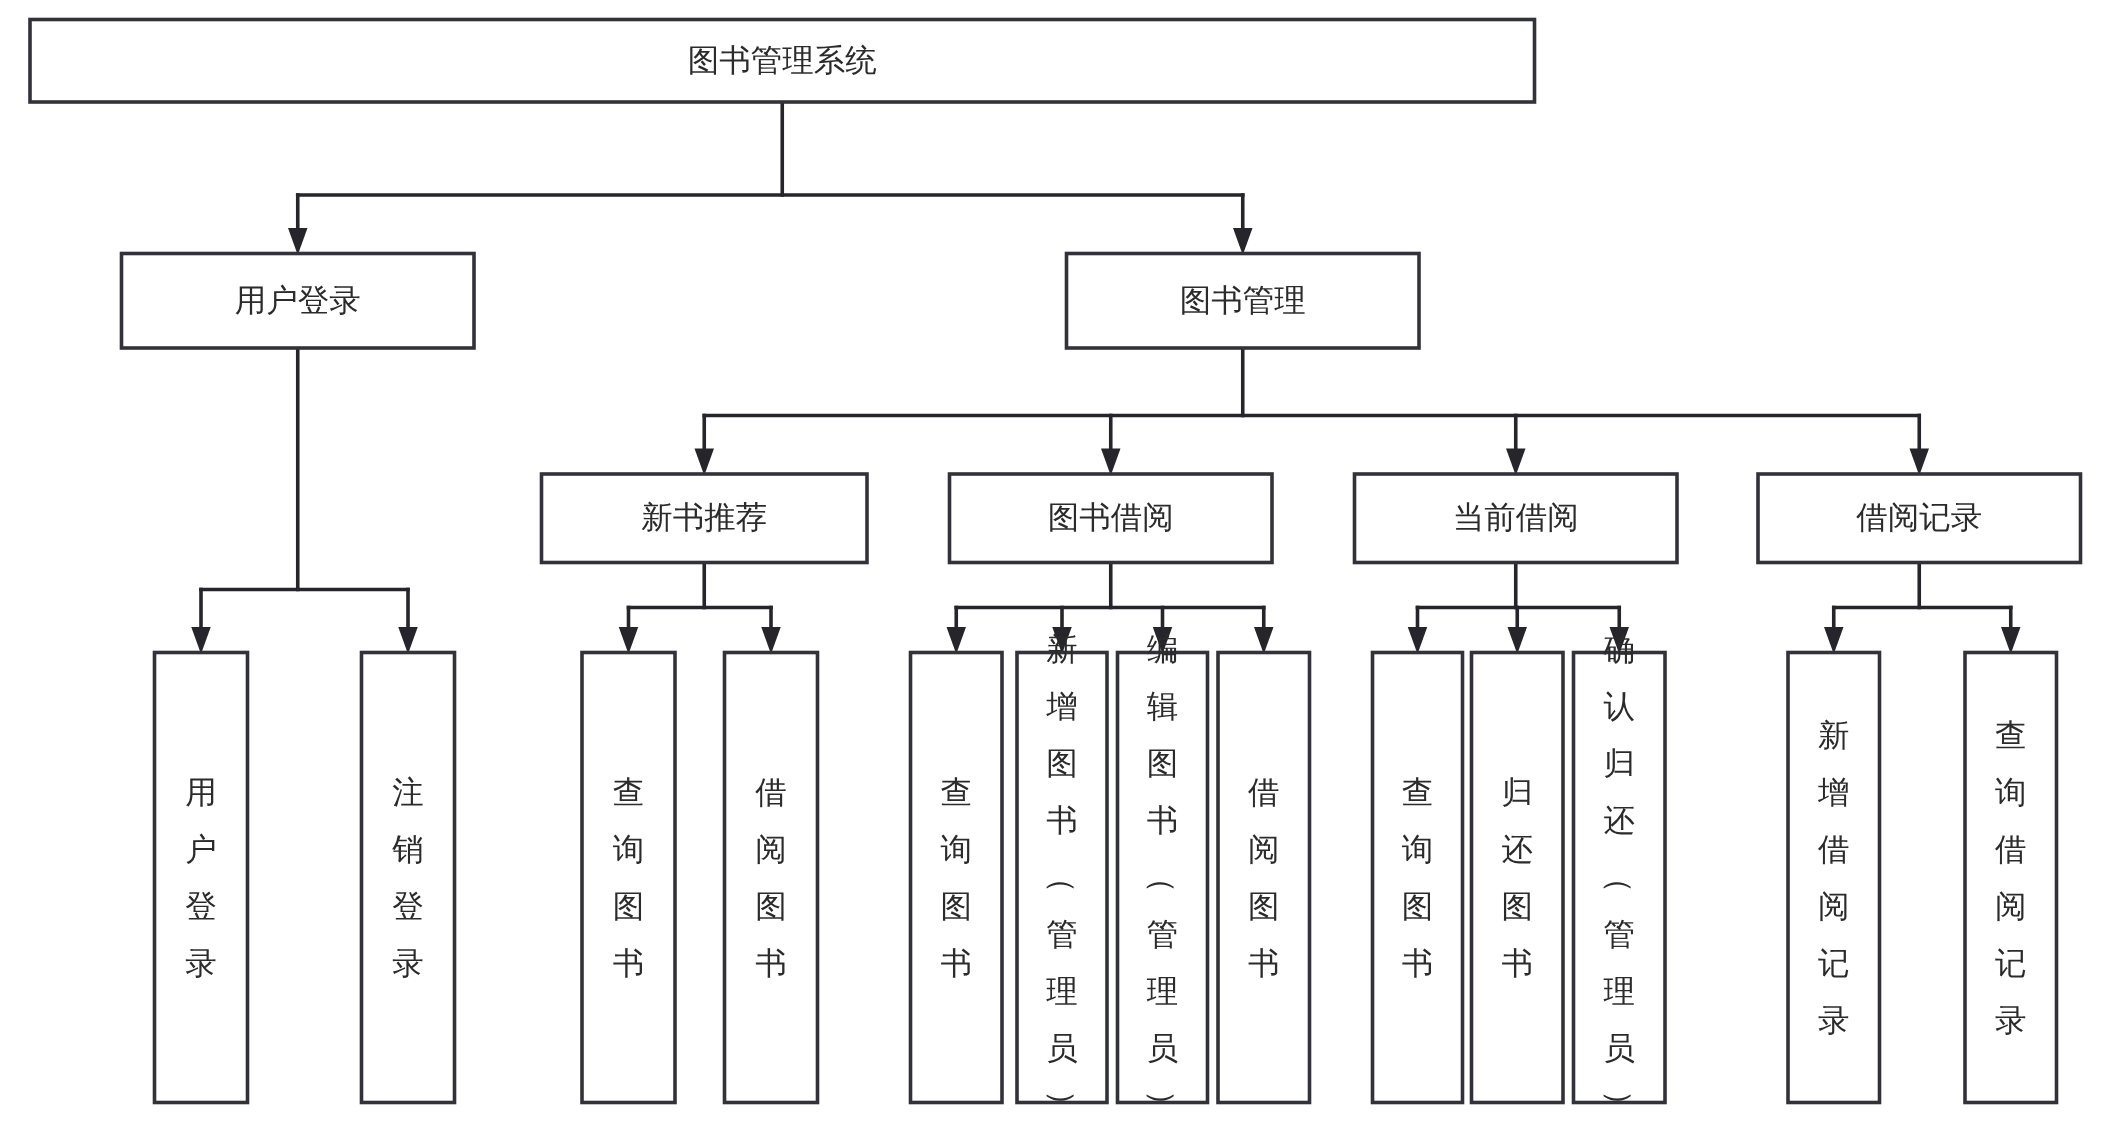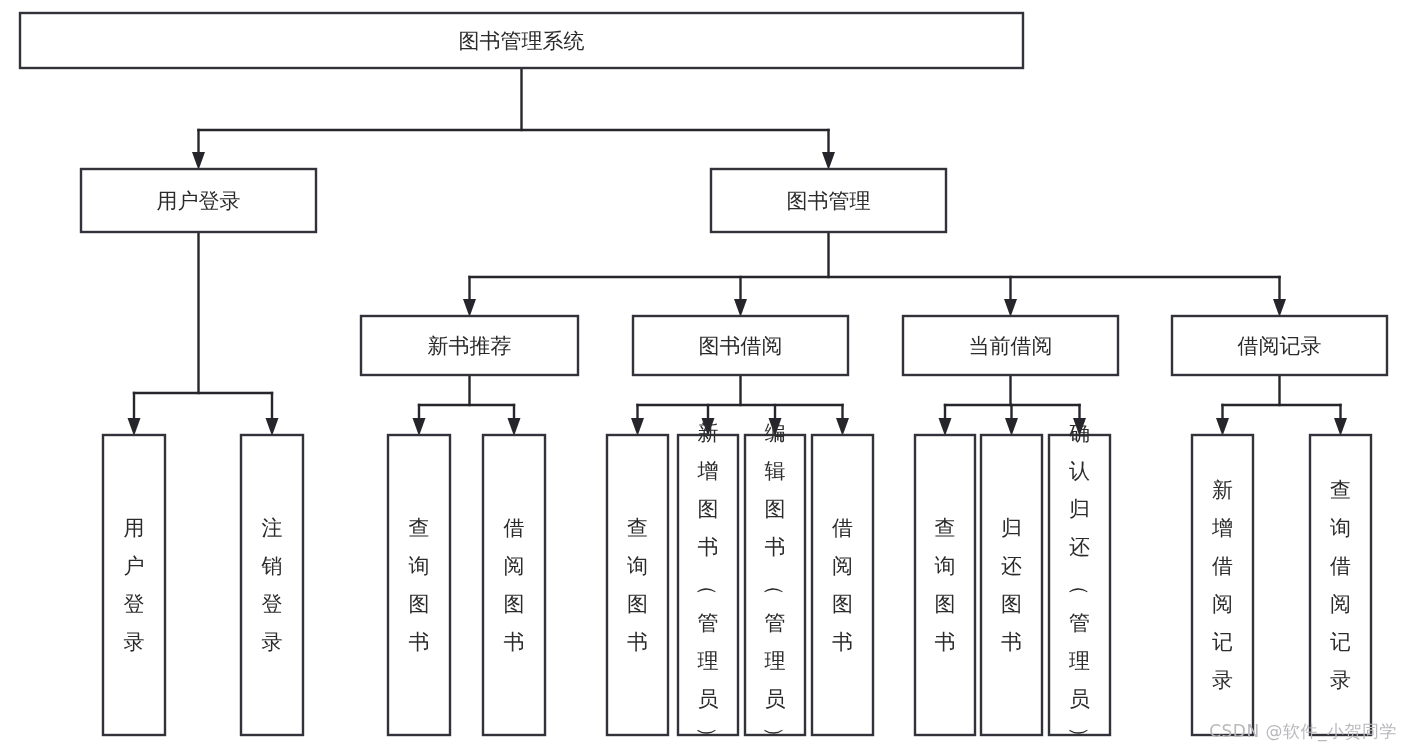--- a/index.html
+++ b/index.html
@@ -274,14 +274,13 @@
           <rect x="1310" y="435" width="61" height="300" class="node-box"></rect>
           <text x="1340.5" y="497" class="node-label-v">查</text>
           <text x="1340.5" y="535" class="node-label-v">询</text>
           <text x="1340.5" y="573" class="node-label-v">借</text>
           <text x="1340.5" y="611" class="node-label-v">阅</text>
           <text x="1340.5" y="649" class="node-label-v">记</text>
           <text x="1340.5" y="687" class="node-label-v">录</text>
         </g>
       </g>
   </svg>
-  <div class="watermark">CSDN @软件_小贺同学</div>
 </div>
 
 </body></html>

